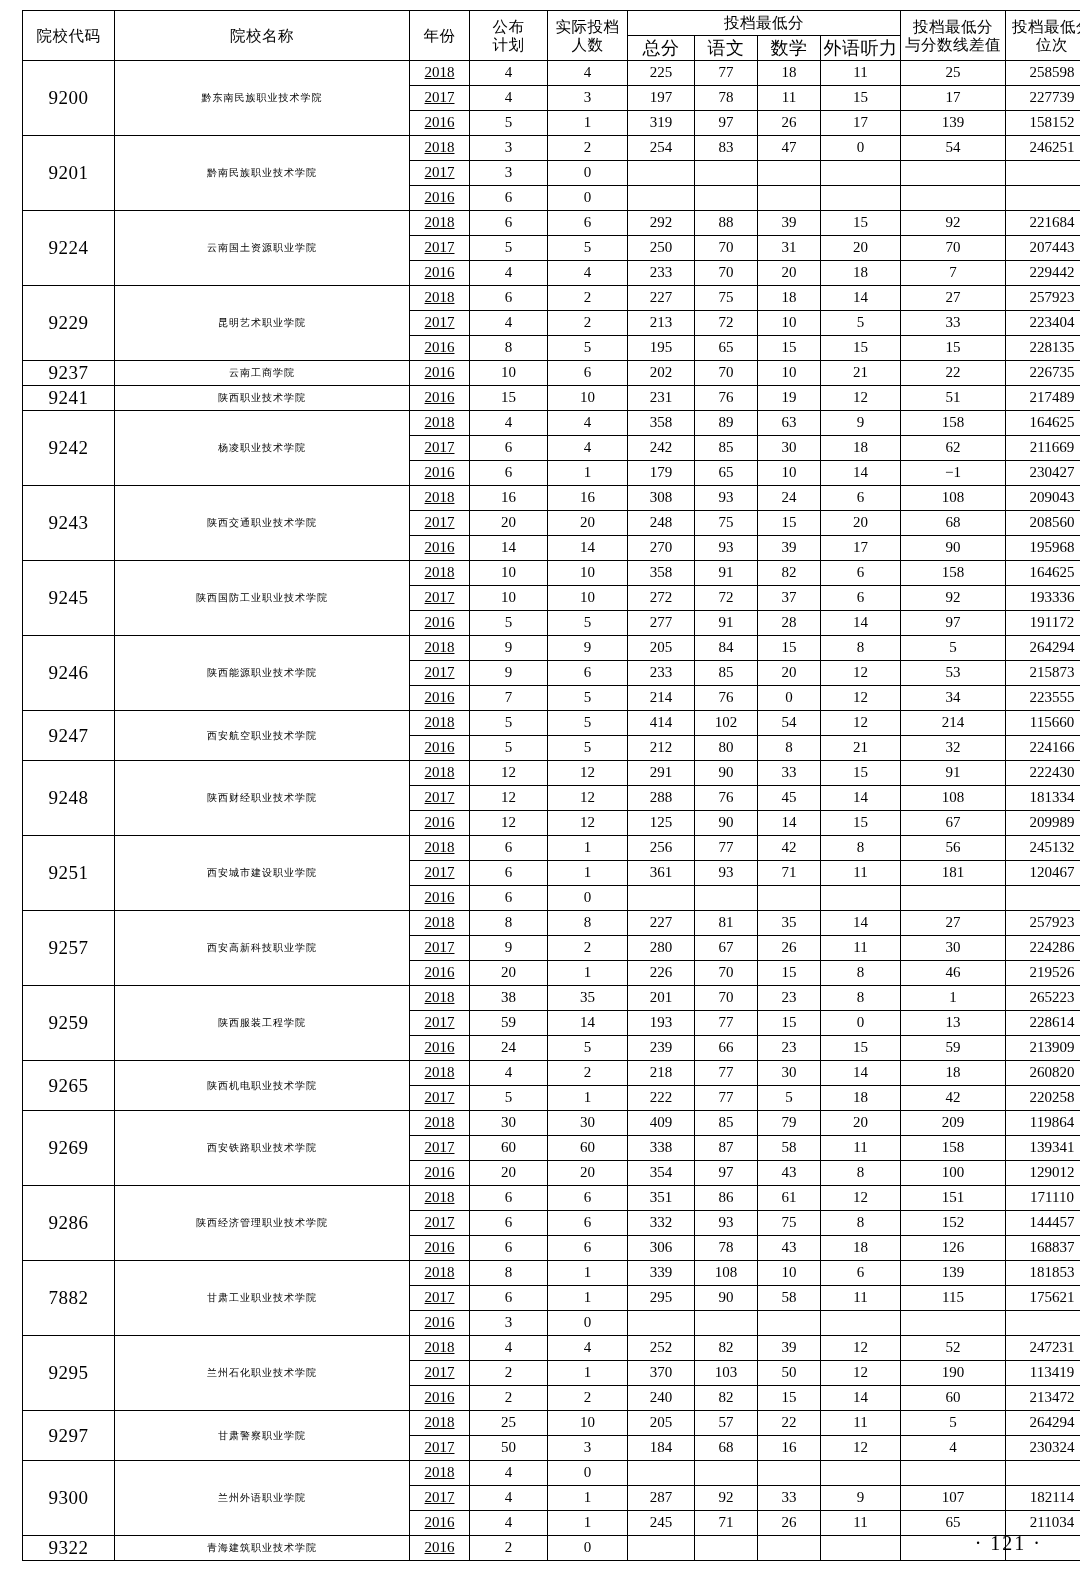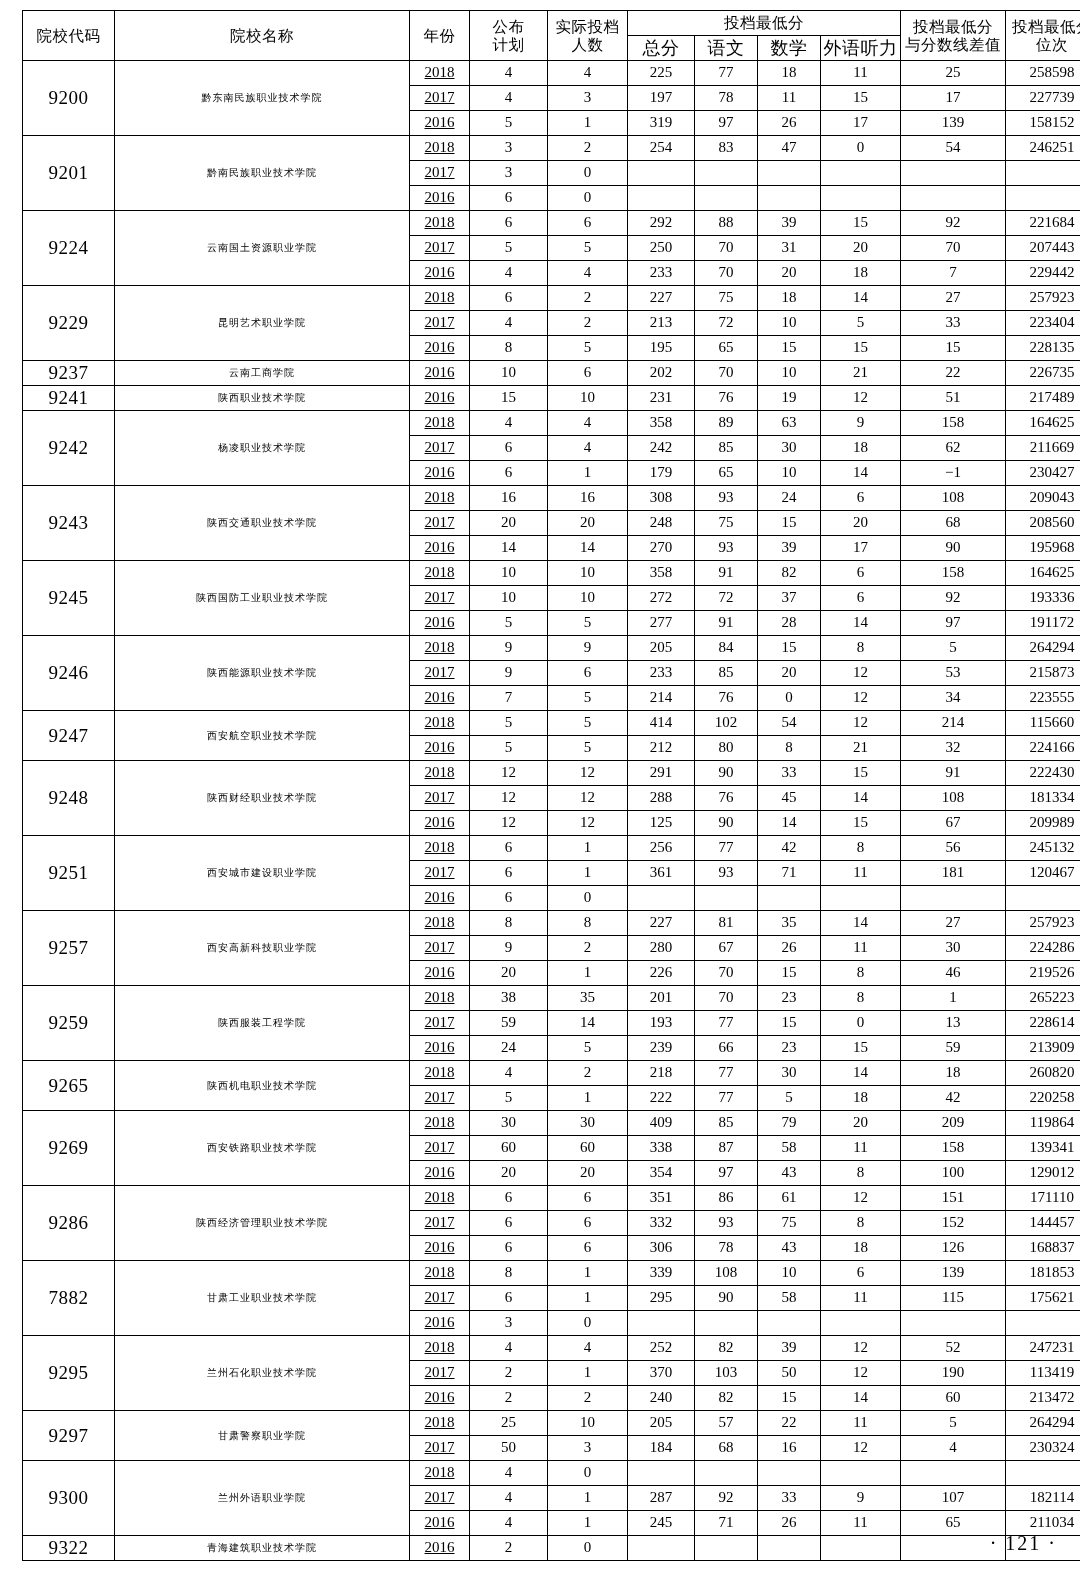--- a/index.html
+++ b/index.html
@@ -61,21 +61,21 @@
   }
   td.empty-cell {
     height: 24px;
   }
   .two-line {
     display: block;
     line-height: 1.12;
   }
   .page-number {
     position: absolute;
-    right: 23px;
+    right: 38px;
     bottom: 18px;
     font-size: 20px;
     letter-spacing: 2px;
   }
   
   col.c-code   { width: 92px; }
   col.c-name   { width: 295px; }
   col.c-year   { width: 60px; }
   col.c-plan   { width: 78px; }
   col.c-actual { width: 80px; }

